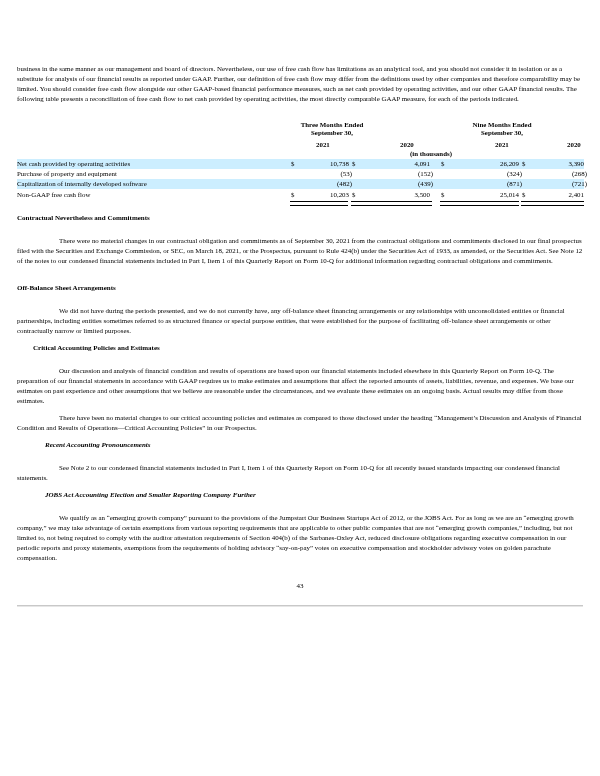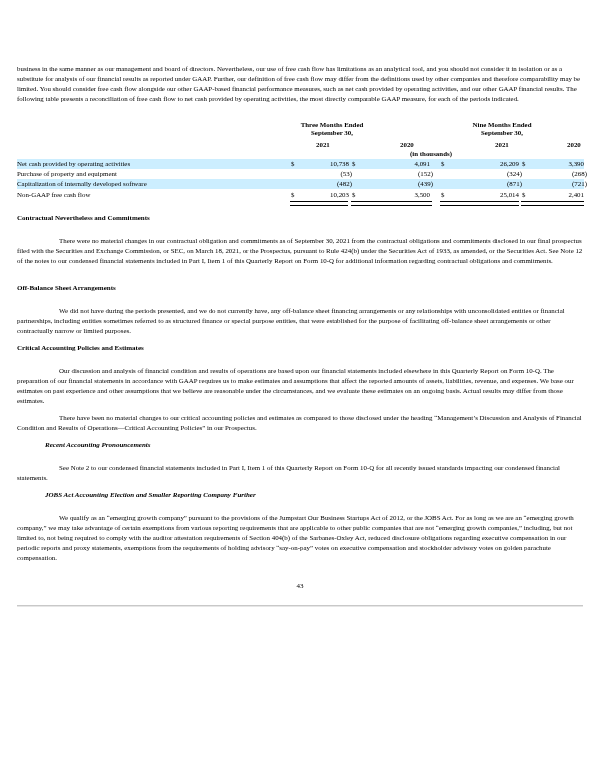--- a/index.html
+++ b/index.html
@@ -96,21 +96,21 @@
     <div class="dbl" style="top:80px; left:423px; width:79px;"></div>
     <div class="dbl" style="top:80px; left:504px; width:63px;"></div>
   </div>
 
   <p class="h" style="top:214px;">Contractual Nevertheless and Commitments</p>
   <p class="p indent" style="top:236px;">There were no material changes in our contractual obligation and commitments as of September 30, 2021 from the contractual obligations and commitments disclosed in our final prospectus filed with the Securities and Exchange Commission, or SEC, on March 18, 2021, or the Prospectus, pursuant to Rule 424(b) under the Securities Act of 1933, as amended, or the Securities Act. See Note 12 of the notes to our condensed financial statements included in Part I, Item 1 of this Quarterly Report on Form 10-Q for additional information regarding contractual obligations and commitments.</p>
 
   <p class="h" style="top:284px;">Off-Balance Sheet Arrangements</p>
   <p class="p indent" style="top:306px;">We did not have during the periods presented, and we do not currently have, any off-balance sheet financing arrangements or any relationships with unconsolidated entities or financial partnerships, including entities sometimes referred to as structured finance or special purpose entities, that were established for the purpose of facilitating off-balance sheet arrangements or other contractually narrow or limited purposes.</p>
 
-  <p class="h" style="top:344px;">Critical Accounting Policies and Estimates</p>
+  <p class="h" style="top:344px;margin-left:16px;">Critical Accounting Policies and Estimates</p>
   <p class="p indent" style="top:366px;">Our discussion and analysis of financial condition and results of operations are based upon our financial statements included elsewhere in this Quarterly Report on Form 10-Q. The preparation of our financial statements in accordance with GAAP requires us to make estimates and assumptions that affect the reported amounts of assets, liabilities, revenue, and expenses. We base our estimates on past experience and other assumptions that we believe are reasonable under the circumstances, and we evaluate these estimates on an ongoing basis. Actual results may differ from those estimates.</p>
   <p class="p indent" style="top:413px;">There have been no material changes to our critical accounting policies and estimates as compared to those disclosed under the heading “Management’s Discussion and Analysis of Financial Condition and Results of Operations—Critical Accounting Policies” in our Prospectus.</p>
 
   <p class="hi" style="top:441px;">Recent Accounting Pronouncements</p>
   <p class="p indent" style="top:463px;">See Note 2 to our condensed financial statements included in Part I, Item 1 of this Quarterly Report on Form 10-Q for all recently issued standards impacting our condensed financial statements.</p>
 
   <p class="hi" style="top:491px;">JOBS Act Accounting Election and Smaller Reporting Company Further</p>
   <p class="p indent" style="top:513px;">We qualify as an “emerging growth company” pursuant to the provisions of the Jumpstart Our Business Startups Act of 2012, or the JOBS Act. For as long as we are an “emerging growth company,” we may take advantage of certain exemptions from various reporting requirements that are applicable to other public companies that are not “emerging growth companies,” including, but not limited to, not being required to comply with the auditor attestation requirements of Section 404(b) of the Sarbanes-Oxley Act, reduced disclosure obligations regarding executive compensation in our periodic reports and proxy statements, exemptions from the requirements of holding advisory “say-on-pay” votes on executive compensation and stockholder advisory votes on golden parachute compensation.</p>
 
   <div class="pagenum">43</div>

